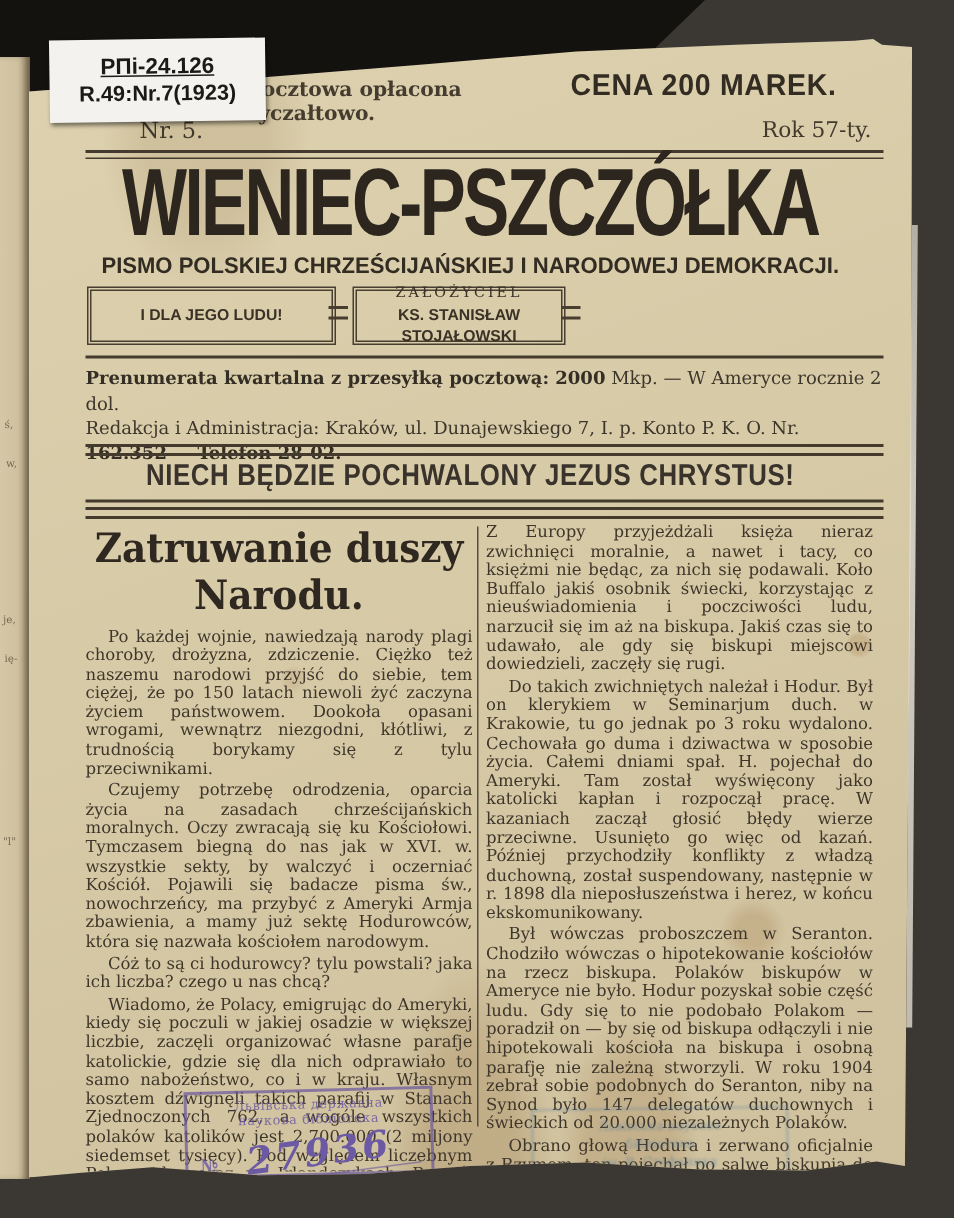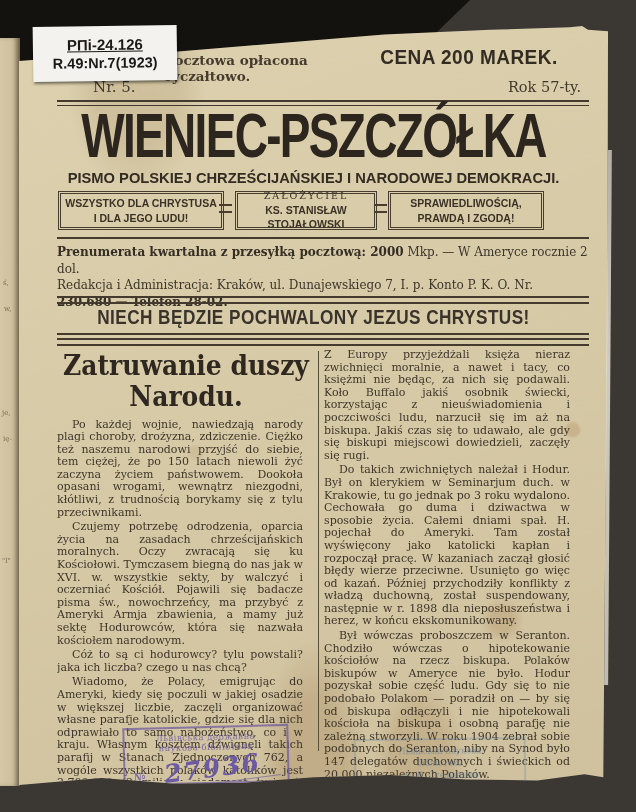--- a/index.html
+++ b/index.html
@@ -117,21 +117,21 @@
     transform:scaleX(.86);color:#39332b;
   }
   .rule-d{top:307px;height:9px;border-top:2px solid #443b2e;border-bottom:2px solid #443b2e;}
   .rule-d .mid{margin-top:3px;border-top:2px solid #443b2e;}
 
   
   .columns{position:absolute;left:38px;top:323px;width:534px;height:432px;overflow:hidden;}
   .col{position:absolute;top:0;width:258px;font-size:11px;line-height:12.6px;text-align:justify;color:#3e362a;}
   .col-left{left:0;}
   .col-right{left:267px;}
-  .col p{margin:0 12px 2px 0;text-indent:15px;}
+  .col p{margin:0 0 2px 0;text-indent:15px;}
   .col p.noindent{text-indent:0;}
   .article-title{
     font-family:"DejaVu Serif",serif;font-weight:bold;font-size:25px;line-height:1.15;
     text-align:center;transform:scaleY(1.08);transform-origin:top;color:#2f2820;
     margin:2px 0 10px 0;text-indent:0!important;
   }
   .col-divider{position:absolute;left:299px;top:325px;width:1px;height:400px;background:#57503f;}
 
   
   .stamp-purple{
@@ -176,39 +176,34 @@
     <div class="price">CENA 200 MAREK.</div>
     <div class="issue-no">Nr. 5.</div>
     <div class="volume">Rok 57-ty.</div>
 
     <div class="rule rule-a"></div>
 
     <div class="masthead-title">WIENIEC-PSZCZÓŁKA</div>
     <div class="masthead-sub">PISMO POLSKIEJ CHRZEŚCIJAŃSKIEJ I NARODOWEJ DEMOKRACJI.</div>
 
     <div class="motto-box box-l">
-      <span>WSZYSTKO DLA CHRYSTUSA</span>
       <span>I DLA JEGO LUDU!</span>
     </div>
     <div class="connector conn-1"></div>
     <div class="motto-box box-c">
       <span class="cap">ZAŁOŻYCIEL</span>
       <span>KS. STANISŁAW STOJAŁOWSKI</span>
     </div>
     <div class="connector conn-2"></div>
-    <div class="motto-box box-r">
-      <span>SPRAWIEDLIWOŚCIĄ,</span>
-      <span>PRAWDĄ I ZGODĄ!</span>
-    </div>
 
     <div class="rule rule-b"></div>
 
     <div class="imprint">
       <div><b>Prenumerata kwartalna z przesyłką pocztową: </b><b>2000</b><span> Mkp. — W Ameryce rocznie 2 dol.</span></div>
-      <div><span>Redakcja i Administracja: </span><span>Kraków, ul. Dunajewskiego 7, I. p. Konto P. K. O. Nr. </span><b>230.680</b><b> — Telefon 28-02.</b></div>
+      <div><span>Redakcja i Administracja: </span><span>Kraków, ul. Dunajewskiego 7, I. p. Konto P. K. O. Nr. </span><b>162.352</b><b> — Telefon 28-02.</b></div>
     </div>
 
     <div class="rule rule-c"></div>
 
     <div class="greeting">NIECH BĘDZIE POCHWALONY JEZUS CHRYSTUS!</div>
 
     <div class="rule rule-d">
         <div class="mid"></div>
       </div>
 

